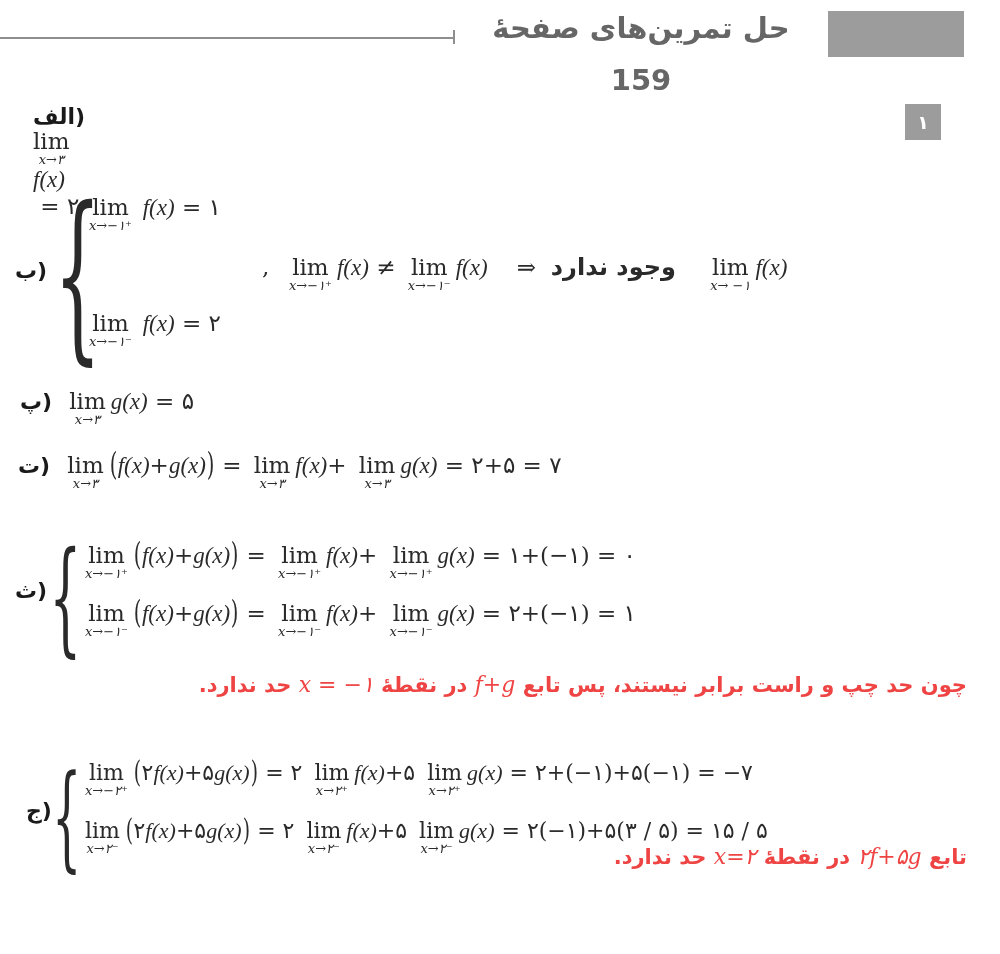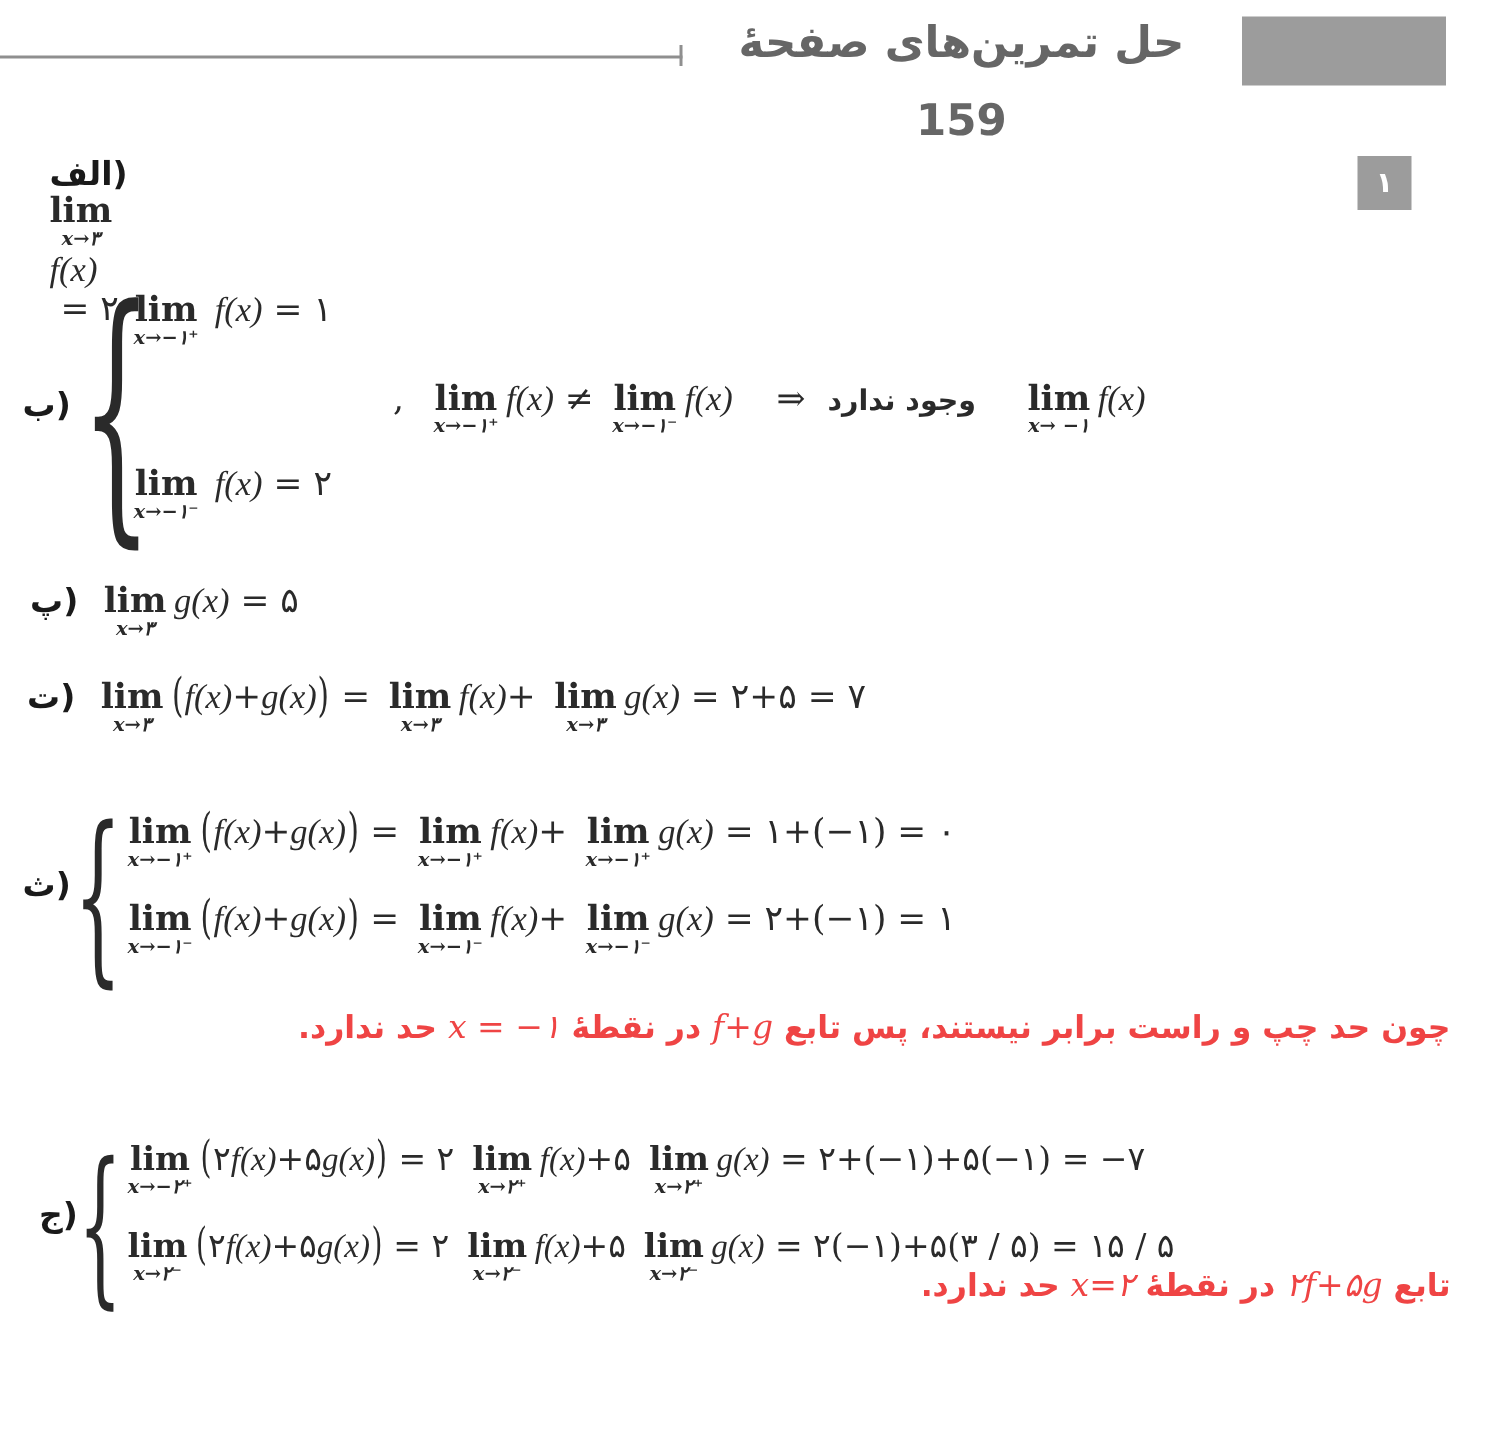--- a/index.html
+++ b/index.html
@@ -24,26 +24,26 @@
   .mline{
     position:absolute;display:flex;align-items:baseline;white-space:pre;
     font-size:23px;color:#2a2a2a;
   }
   .sg-label{
     font-family:"DejaVu Sans",sans-serif;font-weight:bold;font-size:22px;
     color:#1a1a1a;direction:ltr;unicode-bidi:isolate;margin-right:12px;
   }
   .sg-m{font-family:Liberation Serif, serif;font-style:italic;}
   .sg-u{font-family:"DejaVu Serif","DejaVu Sans",serif;}
-  .sg-fa{font-family:"DejaVu Sans",sans-serif;font-weight:bold;font-size:19px;direction:rtl;unicode-bidi:isolate;}
+  .sg-fa{font-family:"DejaVu Sans",sans-serif;font-weight:bold;font-size:24px;direction:rtl;unicode-bidi:isolate;}
   .sg-b{
     font-family:"DejaVu Serif",serif;display:inline-block;
     transform:scale(0.85,1.35);transform-origin:50% 58%;
   }
-  .lim{display:inline-flex;flex-direction:column;align-items:center;margin:0 5px;font-weight:bold;}
+  .lim{display:inline-flex;flex-direction:column;align-items:center;margin:0 5px;}
   .lim-w{font-family:"DejaVu Serif",serif;line-height:1.05;}
   .lim-s{
     font-size:13px;line-height:1.1;margin-top:0;white-space:nowrap;
     font-family:"DejaVu Serif","DejaVu Sans",serif;font-style:italic;
   }
   .sec-label{
     position:absolute;font-weight:bold;font-size:22px;color:#1a1a1a;
     direction:ltr;unicode-bidi:isolate;font-family:"DejaVu Sans",sans-serif;
   }
   .brace{

